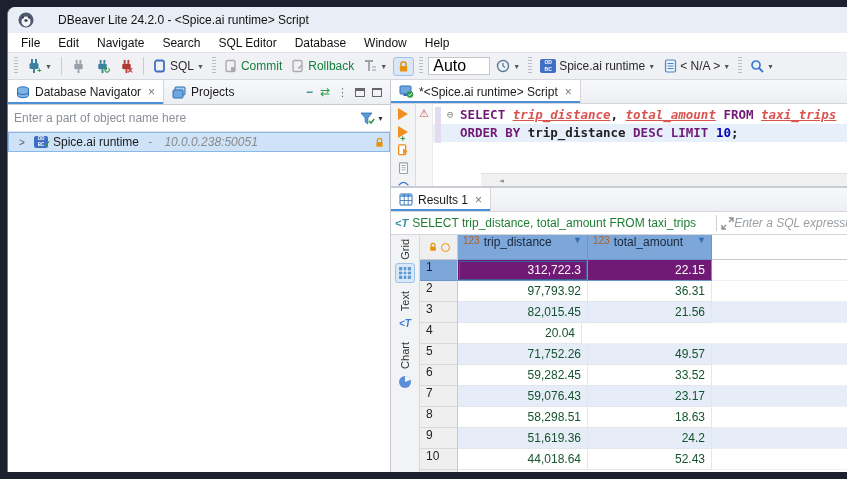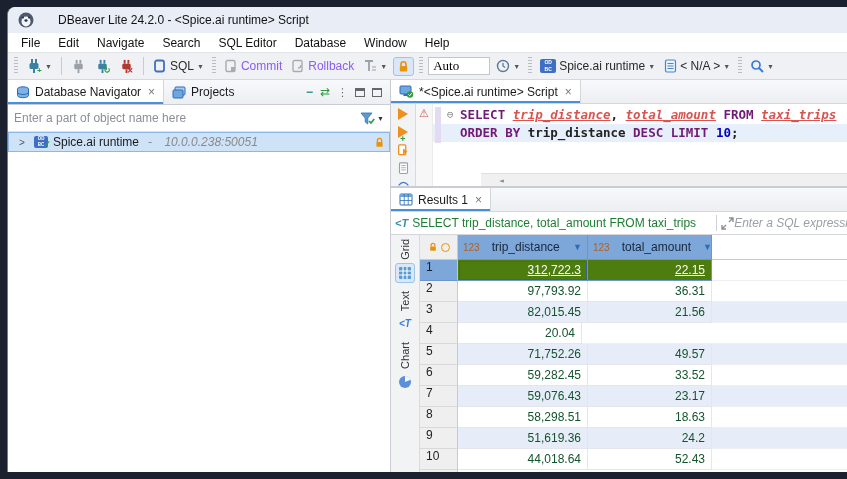--- a/index.html
+++ b/index.html
@@ -23,25 +23,25 @@
 
   
   .toolbar { height:28px; background:#f0f1f4; border-top:1px solid #e3e4e8;
              border-bottom:1px solid #d6d8dd; display:flex; align-items:center;
              padding:0 4px; gap:3px; flex:none; }
   .tb-sep { width:1px; height:18px; background:#c9cbd1; margin:0 3px; flex:none; }
   .tb-handle { width:4px; height:18px; flex:none;
                background:repeating-linear-gradient(#b9bcc4 0 1px, transparent 1px 3px); margin:0 2px; }
   .tb-btn { display:flex; align-items:center; gap:3px; padding:2px 3px; border-radius:3px; }
   .tb-label { font-size:12px; color:#2a2a2a; }
-  .tb-label.disabled { color:#8b5cf6; }
+  .tb-label.disabled { color:#15803d; }
   .dd { font-size:7px; color:#555; line-height:1; }
   .tb-toggle-on { background:#d9e7f8; border:1px solid #9ec3ea; }
   .auto-combo { width:62px; height:18px; background:#fff; border:1px solid #c4c6cb;
-                font-size:13px; padding:0 4px; font-family:Liberation Serif, serif; }
+                font-size:16px; padding:0 4px; font-family:Liberation Sans, sans-serif; }
   .odbc-badge { width:16px; height:14px; background:#3f6fc4; color:#fff; border-radius:2px;
                 font-size:5px; font-weight:bold; line-height:1.3; text-align:center; flex:none; }
   .odbc-badge.small { width:14px; height:12px; font-size:4.5px; position:relative; }
   .odbc-check { position:absolute; right:-3px; bottom:-3px; color:#2e9b44; font-size:9px; font-weight:bold; }
 
   
   .main { flex:1; display:flex; min-height:0; }
 
   
   .left-panel { width:383px; flex:none; background:#fff; display:flex; flex-direction:column;
@@ -124,35 +124,35 @@
   .side-icon-box { width:20px; height:20px; display:flex; align-items:center; justify-content:center; border-radius:3px; }
   .side-tab.active .side-icon-box { background:#d9e7f8; border:1px solid #9ec3ea; }
   .ttab-glyph { color:#3a7bd5; font-weight:bold; font-size:10px; font-style:italic; }
 
   .grid { flex:1; min-width:0; overflow:hidden; font-size:12px; }
   .grid-header { display:flex; height:25px; }
   .corner-cell { width:38px; flex:none; background:#efefef; border-right:1px solid #c9c9c9;
                  border-bottom:1px solid #c9c9c9; display:flex; align-items:center; justify-content:center; gap:3px; }
   .orange-circle { width:9px; height:9px; border:1.5px solid #e8930c; border-radius:50%; }
   .hcell { background:#7da6d9; border-right:1px solid #6a96cc; border-bottom:1px solid #6a96cc;
-           display:flex; align-items:center; padding:0 5px; gap:12px; color:#18273d; flex:none; }
+           display:flex; align-items:flex-start; padding:0 5px; gap:4px; color:#18273d; flex:none; }
   .hcell .type-badge { color:#b35f21; font-size:10px; }
   .hcell .sort { margin-left:auto; color:#2e6db4; font-size:9px; }
   .h-fill { flex:1; background:#fff; border-bottom:1px solid #c9c9c9; }
   .col1 { width:130px; } .col2 { width:124px; }
 
   .grid-row { display:flex; height:21px; }
   .cell { display:flex; align-items:center; border-right:1px solid #e3e6ec; border-bottom:1px solid #e3e6ec; flex:none; }
   .rownum { width:38px; background:#efefef; border-right:1px solid #c9c9c9; border-bottom:1px solid #d9d9d9;
             padding-left:6px; color:#222; }
   .val { justify-content:flex-end; padding-right:6px; color:#14532d; }
   .row-fill { flex:1; border-bottom:1px solid #eef0f4; }
   .grid-row.stripe .val, .grid-row.stripe .row-fill { background:#e7edf8; }
   .grid-row.sel .rownum { background:#7da6d9; color:#12233a; border-bottom:1px solid #6a96cc; }
-  .grid-row.sel .val { background:#4d7c0f; color:#fff; border-right:1px solid #6a96cc; border-bottom:1px solid #6a96cc;text-decoration:underline; }
+  .grid-row.sel .val { background:#701a75; color:#fff; border-right:1px solid #6a96cc; border-bottom:1px solid #6a96cc; }
   .grid-row.sel .val.focus { outline:1.5px solid #3a5f92; outline-offset:-2px; }
   .empty-row { display:flex; height:14px; }
   .empty-row .rownum-e { width:38px; background:#efefef; border-right:1px solid #c9c9c9; }
 
   svg { display:block; }
 </style>
 </head>
 <body>
 
 <div class="desktop">

